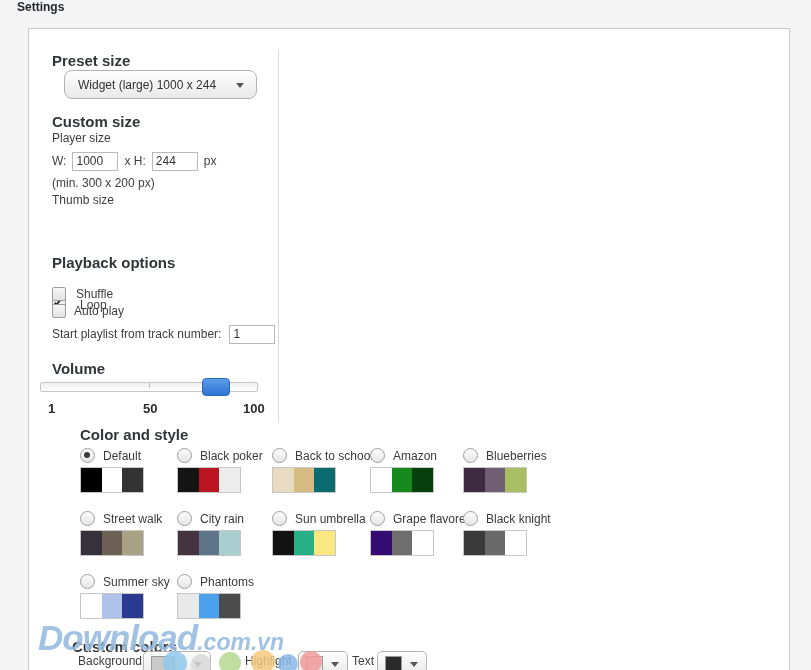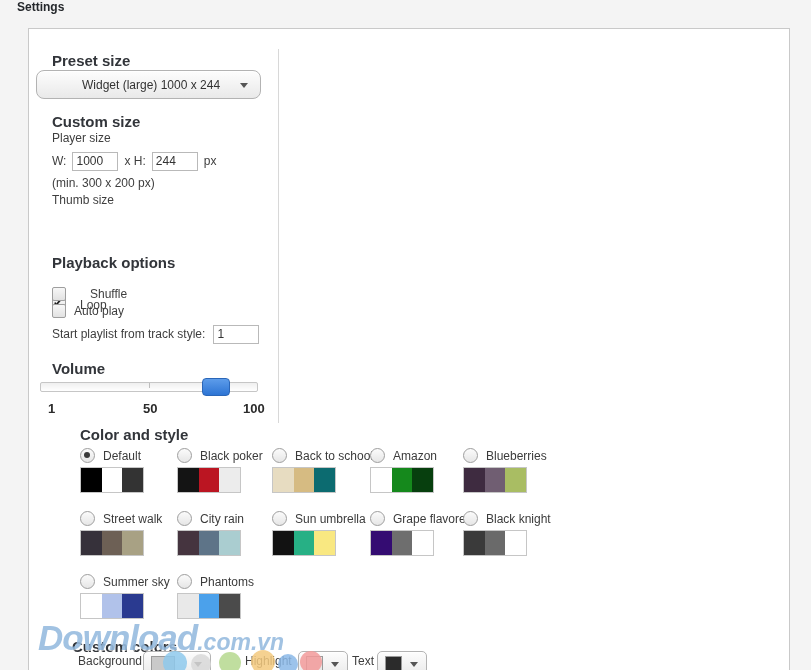--- a/index.html
+++ b/index.html
@@ -54,21 +54,21 @@
 
 <div class="screen">
 
   <div class="page-title">Settings</div>
 
   <div class="panel">
     <div class="vdivider" style="left:249px;top:20px;height:374px;"></div>
   </div>
 
   <div class="sec-heading" style="left:52px;top:52px;">Preset size</div>
-  <div class="dd" style="left:36px;top:70px;width:191px;height:27px;padding-left:32px;">
+  <div class="dd" style="left:64px;top:70px;width:191px;height:27px;">
     <span class="dd-text">Widget (large) 1000 x 244</span>
     <span class="arrow"></span>
   </div>
 
   <div class="sec-heading" style="left:52px;top:113px;">Custom size</div>
   <div class="txt" style="left:52px;top:131px;">Player size</div>
   <div class="row" style="left:52px;top:151px;height:20px;">
     <span>W:</span>
     <input class="tb" value="1000" style="">
     <span>x H:</span>
@@ -76,30 +76,30 @@
     <span>px</span>
   </div>
   <div class="txt" style="left:52px;top:176px;">(min. 300 x 200 px)</div>
   <div class="txt" style="left:52px;top:193px;">Thumb size</div>
 
   <div class="sec-heading" style="left:52px;top:254px;">Playback options</div>
   <div class="row" style="left:52px;top:270px;gap:14px;margin-top:28px;">
     <span class="cb checked"></span>
     <span>Loop</span>
   </div>
-  <div class="row" style="left:52px;top:287px;gap:24px;">
+  <div class="row" style="left:52px;top:287px;gap:10px;">
     <span class="cb"></span>
     <span>Shuffle</span>
   </div>
   <div class="row" style="left:52px;top:304px;gap:8px;">
     <span class="cb"></span>
     <span>Auto play</span>
   </div>
   <div class="row" style="left:52px;top:324px;height:20px;gap:8px;">
-    <span>Start playlist from track style:</span>
+    <span>Start playlist from track number:</span>
     <input class="tb" value="1" style="">
   </div>
 
   <div class="sec-heading" style="left:52px;top:360px;">Volume</div>
   <div class="vtrack">
     <span class="vtick"></span>
   </div>
   <div class="vhandle" id="vol-handle" style="left: 201.96px;"></div>
   <div class="vlabel" style="left:48px;top:401px;">1</div>
   <div class="vlabel" style="left:143px;top:401px;">50</div>

